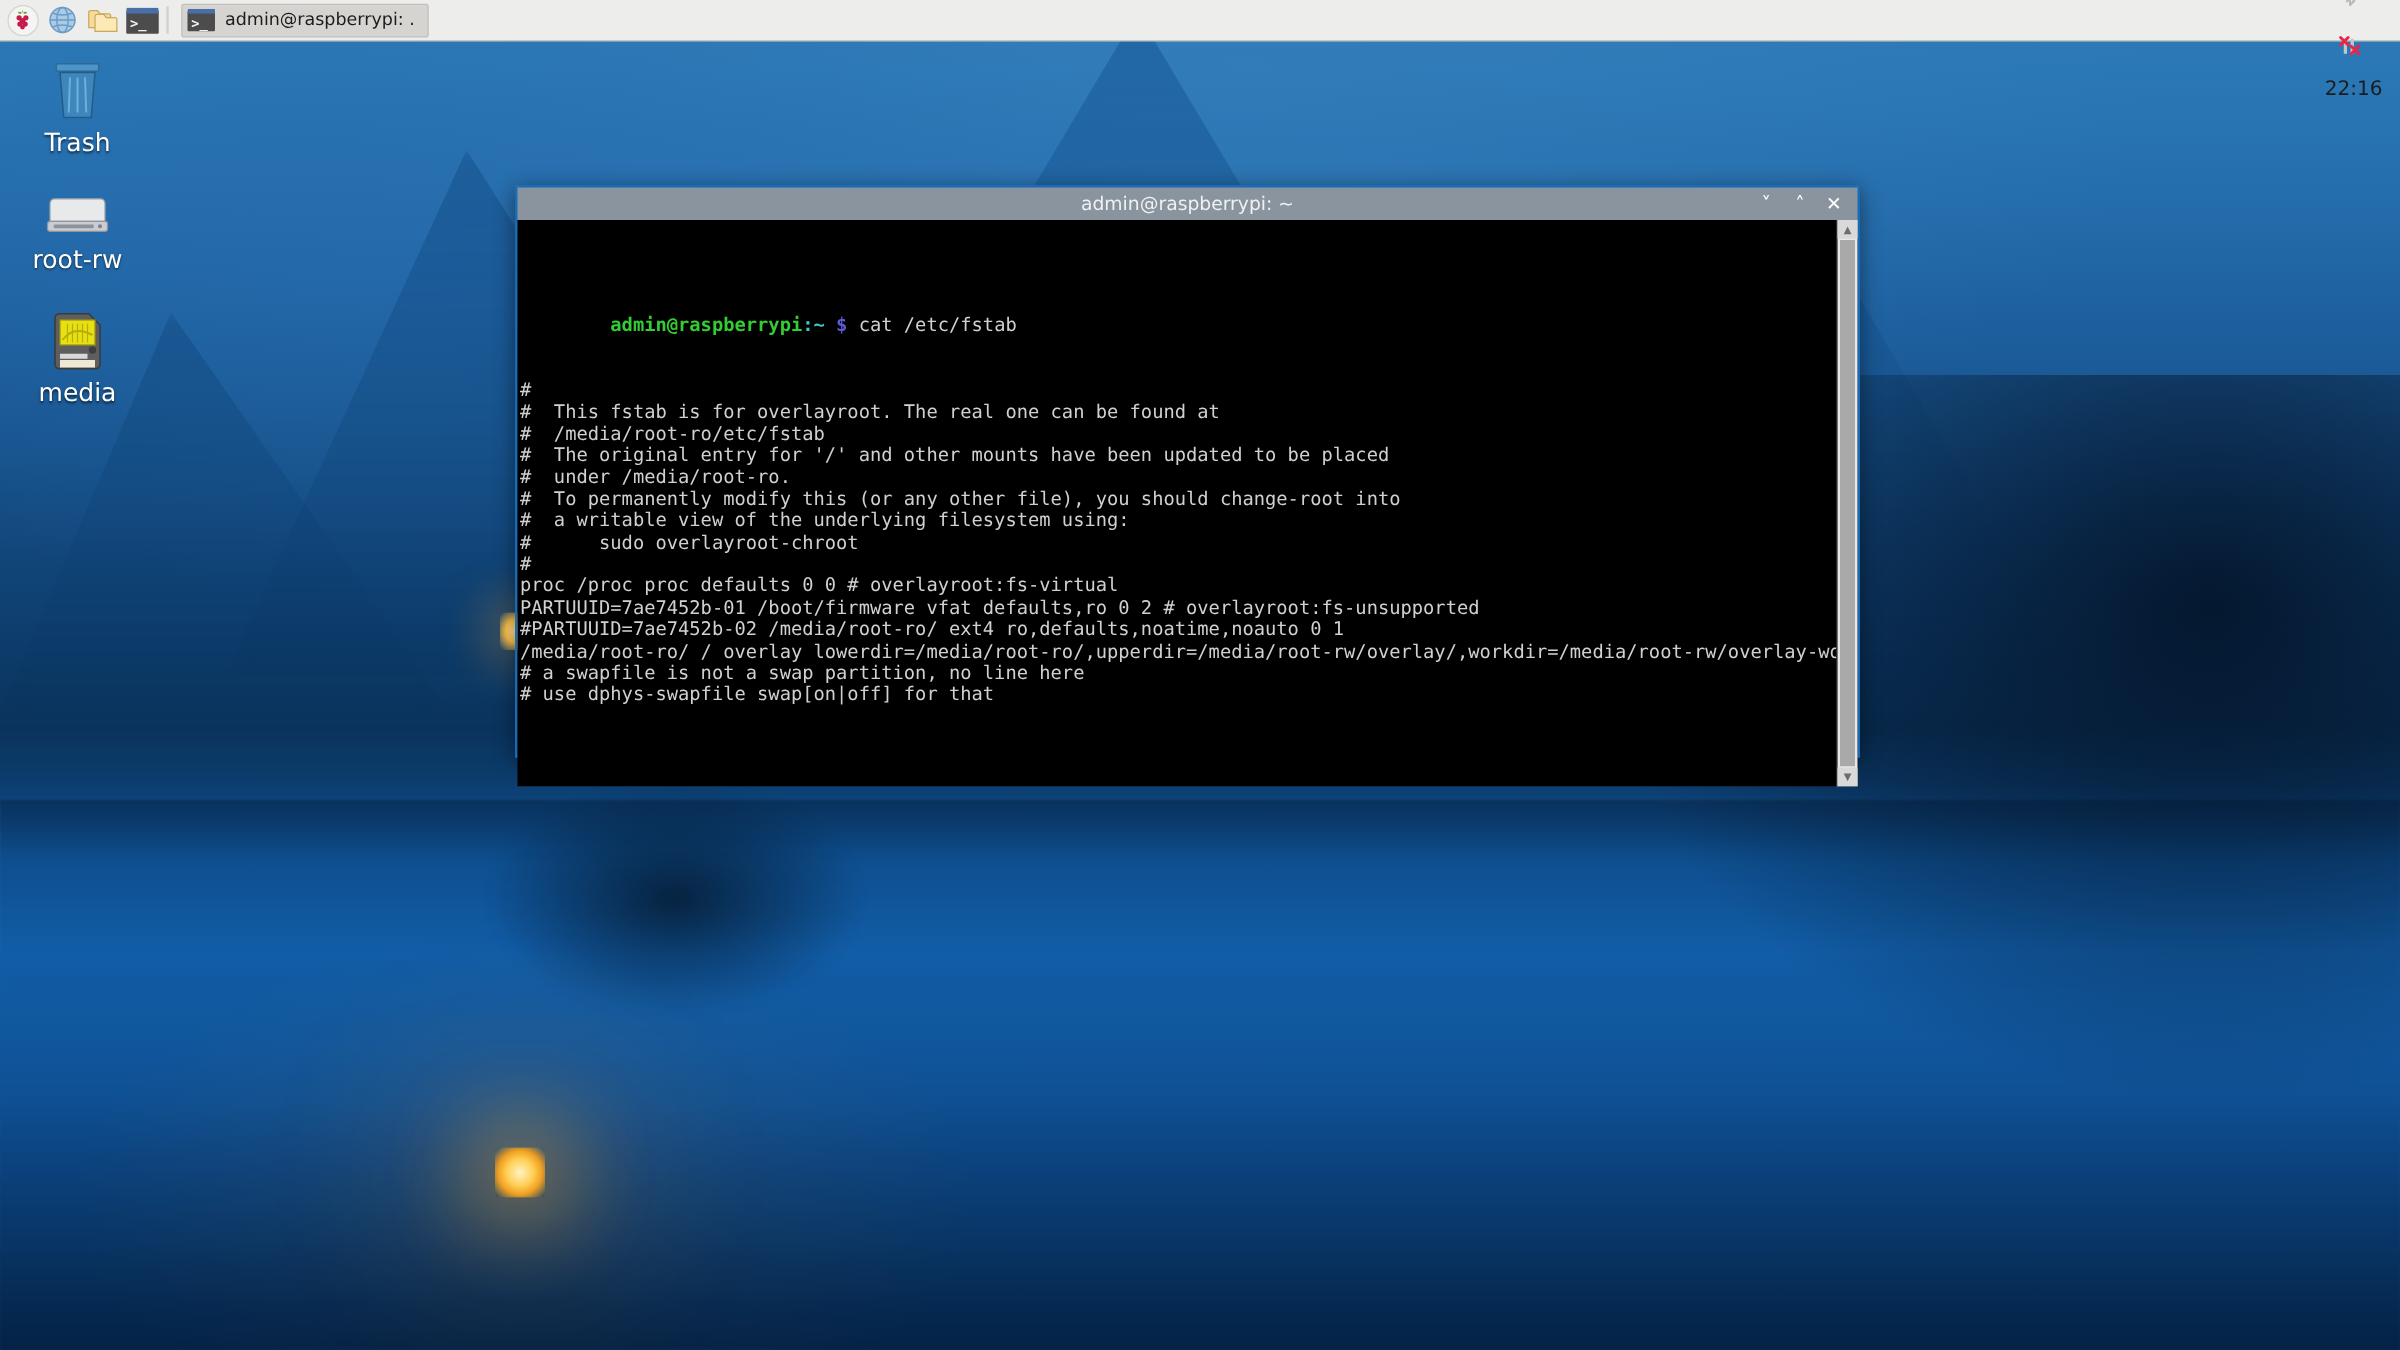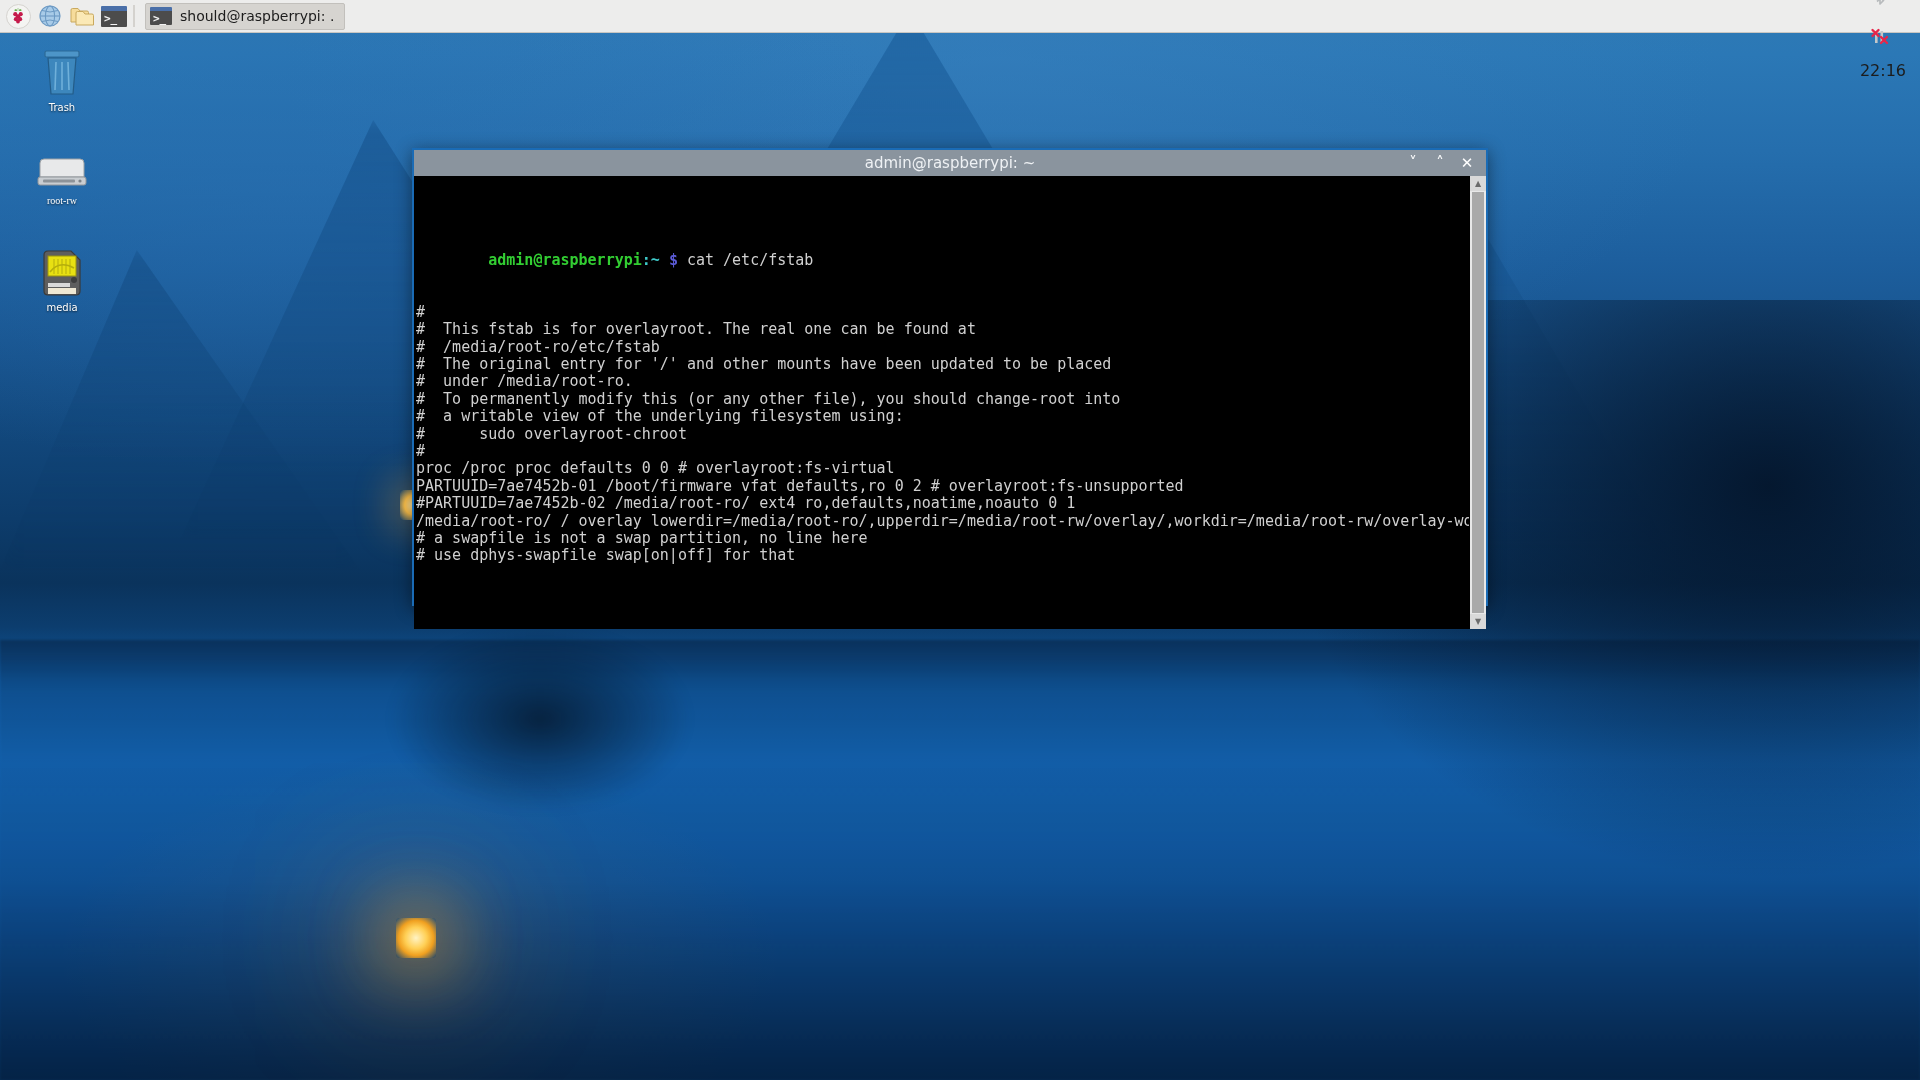--- a/index.html
+++ b/index.html
@@ -123,21 +123,21 @@
   }
   .tray-ic { width:22px; height:22px; display:flex; align-items:center; justify-content:center; cursor:pointer; }
   #clock { font-size:16px; color:#1c1c1c; margin-left:6px; }
 
   
   .dicon {
     position:absolute; width:100px; text-align:center; cursor:pointer;
     display:flex; flex-direction:column; align-items:center; gap:6px;
   }
   .dicon .dlabel {
-    color:#ffffff; font-size:10px;
+    color:#ffffff; font-size:20px;
     text-shadow:0 1px 2px rgba(0,0,0,0.65);
   }
   .trash-glyph { width:46px; height:48px; position:relative; }
   .drive-glyph { width:52px; height:34px; position:relative; }
   .sd-glyph { width:42px; height:46px; position:relative; }
 
   
   #term {
     position:absolute; left:412px; top:148px; width:1076px; height:458px;
     z-index:40; box-shadow:0 3px 16px rgba(0,0,0,0.45);
@@ -207,21 +207,21 @@
       <rect x="6" y="3" width="34" height="6" rx="1.5" fill="#4d95c8" stroke="#2d6a97" stroke-width="1.2"></rect>
       <path d="M9 10 L37 10 L34 46 L12 46 Z" fill="#3d87bd" stroke="#235c88" stroke-width="1.2"></path>
       <line x1="17" y1="14" x2="16" y2="42" stroke="#6fb0da" stroke-width="1.6"></line>
       <line x1="23" y1="14" x2="23" y2="42" stroke="#6fb0da" stroke-width="1.6"></line>
       <line x1="29" y1="14" x2="30" y2="42" stroke="#6fb0da" stroke-width="1.6"></line>
     </svg>
   </div>
   <div class="dlabel">Trash</div>
 </div>
 
-<div class="dicon" style="left:12px; top:155px;font-family:Liberation Serif, serif;">
+<div class="dicon" style="left:12px; top:155px;">
   <div class="drive-glyph">
     <svg width="52" height="34" viewBox="0 0 52 34">
       <path d="M4 8 Q4 4 8 4 L44 4 Q48 4 48 8 L48 22 L4 22 Z" fill="#e8e9ea" stroke="#9ba0a4" stroke-width="1"></path>
       <rect x="2" y="22" width="48" height="8" rx="2" fill="#c9cdd1" stroke="#90959a" stroke-width="1"></rect>
       <rect x="7" y="24.5" width="32" height="3" rx="1" fill="#8d9399"></rect>
       <circle cx="44" cy="26" r="1.6" fill="#7c8288"></circle>
     </svg>
   </div>
   <div class="dlabel">root-rw</div>
 </div>
@@ -285,21 +285,21 @@
     </div>
     <div class="tb-icon">
       <div class="term-ic"></div>
     </div>
   </div>
 
   <div class="tb-sep"></div>
 
   <div id="taskwin">
     <div class="term-ic" style="width:22px;height:18px;border-top-width:4px;"></div>
-    <span class="tw-label">should@raspberrypi: .</span>
+    <span class="tw-label">admin@raspberrypi: .</span>
   </div>
 
   <div id="tray">
     <div class="tray-ic">
       <svg width="20" height="20" viewBox="0 0 20 20">
         <path d="M10 4 L16.5 11 L3.5 11 Z" fill="#9a9a9a"></path>
         <rect x="3.5" y="13" width="13" height="2.6" fill="#9a9a9a"></rect>
       </svg>
     </div>
     <div class="tray-ic">

